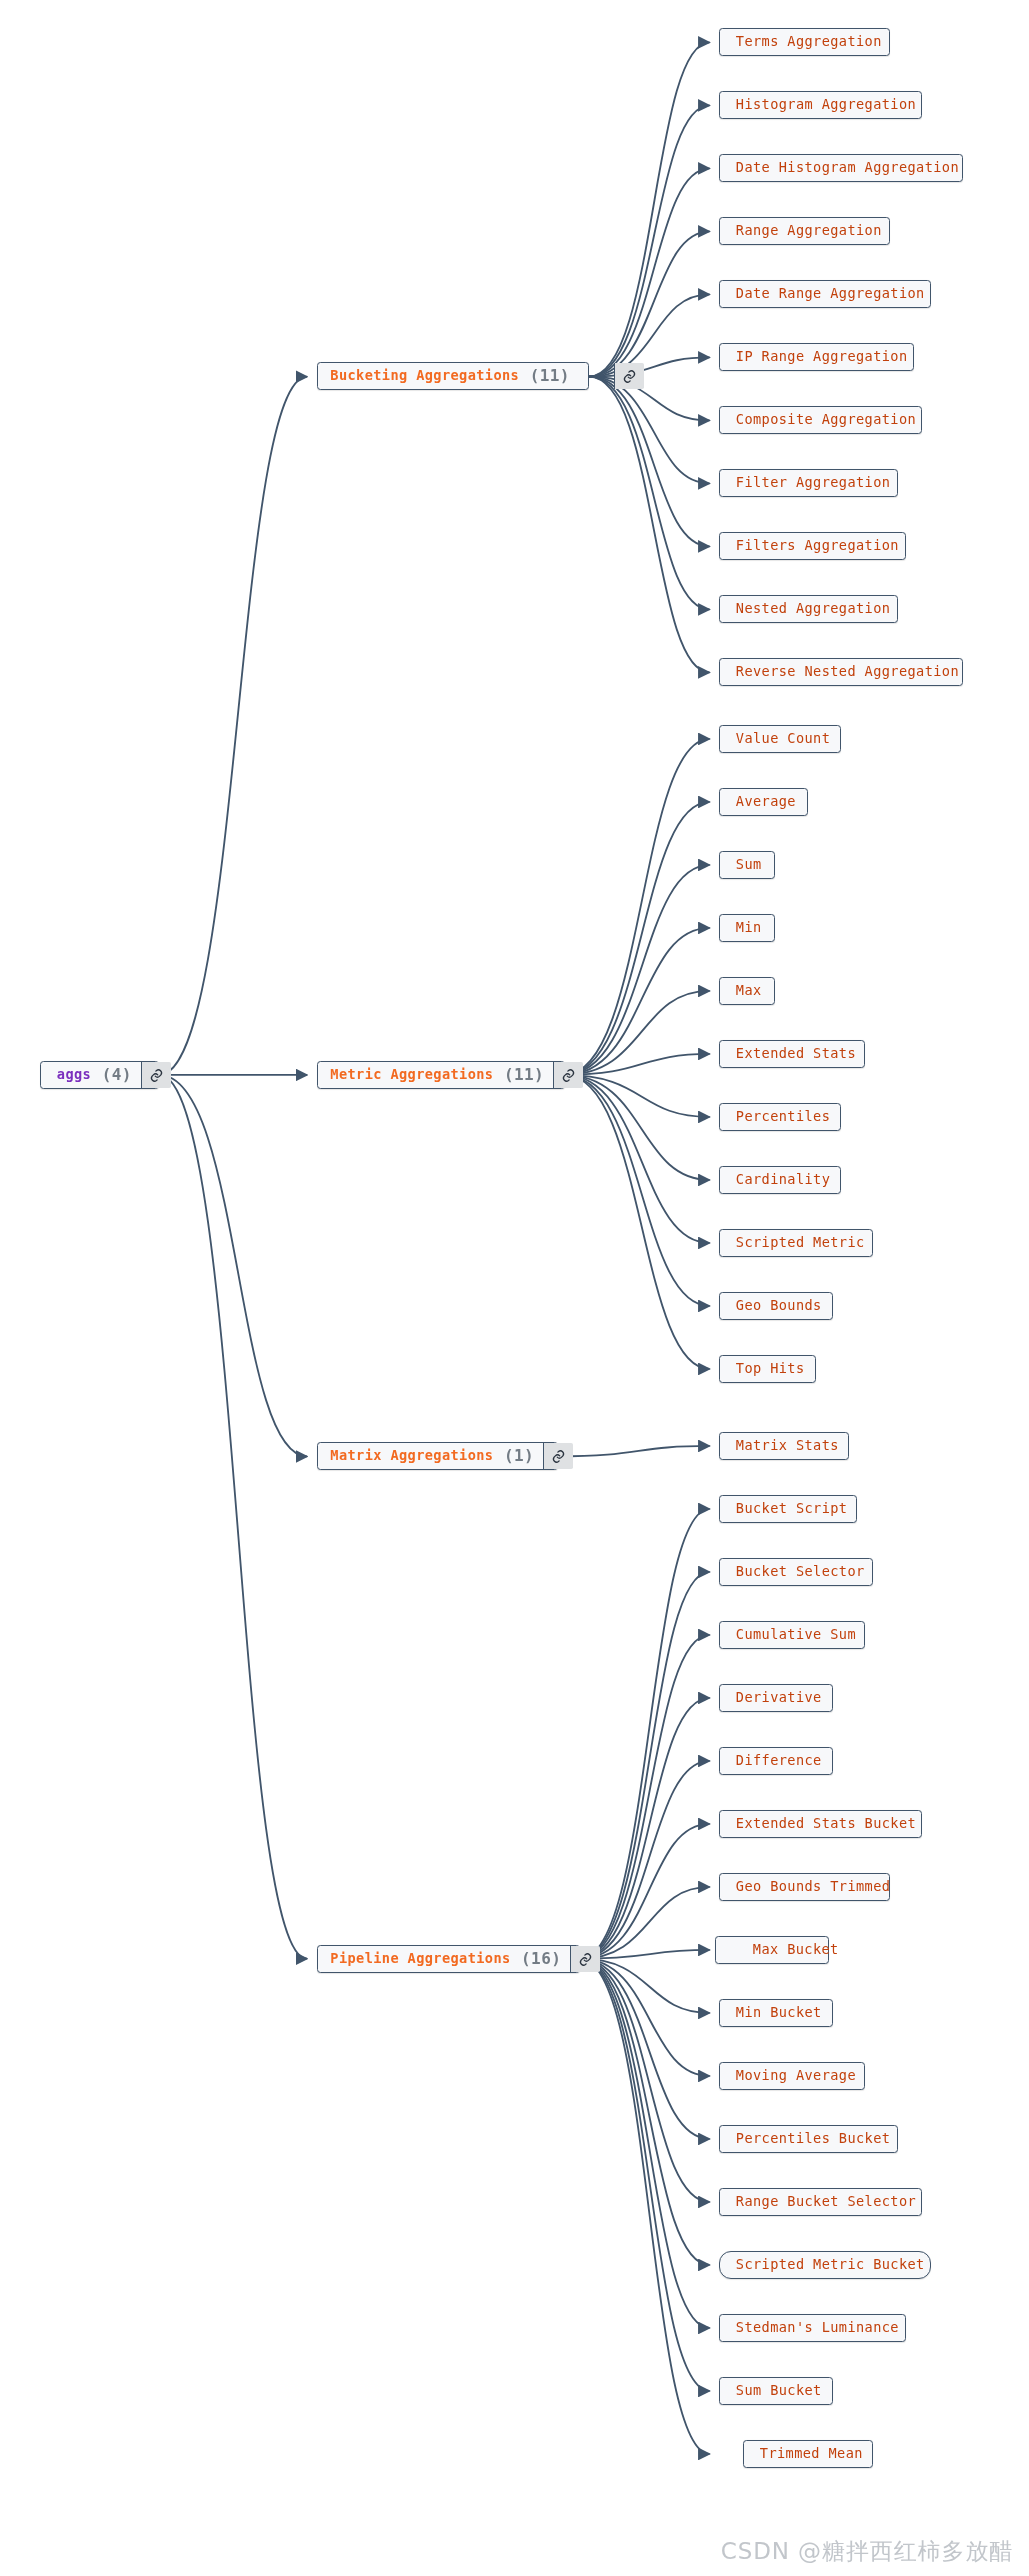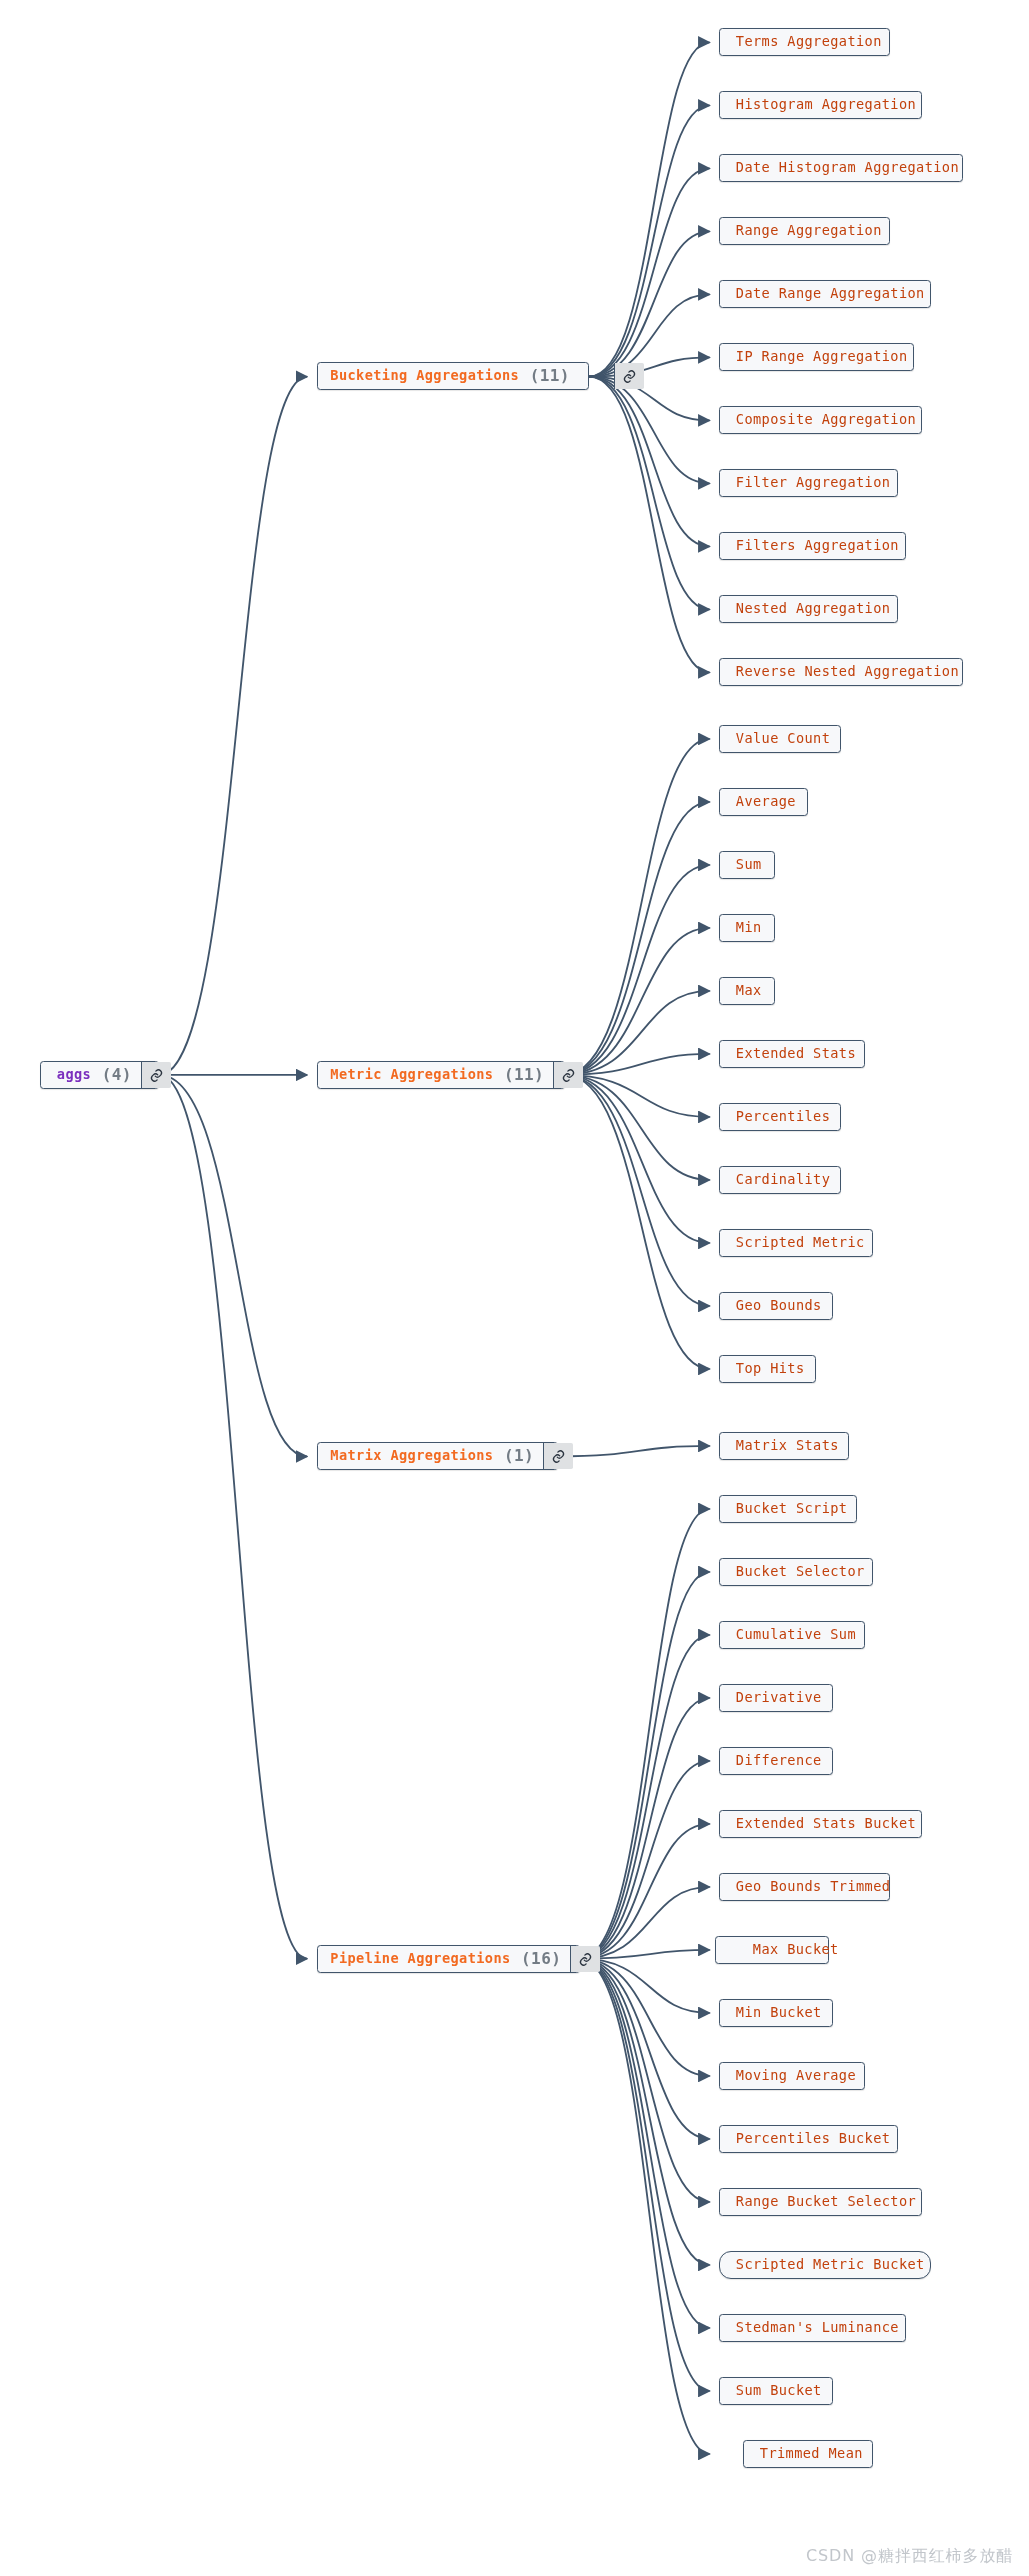--- a/index.html
+++ b/index.html
@@ -78,21 +78,21 @@
     border-left: 1.8px solid #41556b;
     background: #dfe1e3;
     border-radius: 0 1.8px 1.8px 0;
   }
   .linkcell svg { display: block; }
   .watermark {
     position: absolute;
     right: 15.8px;
     bottom: 8.8px;
     color: #c2c6cb;
-    font-size: 16px;
+    font-size: 23px;
     font-family: "DejaVu Sans", "Liberation Sans", sans-serif;
     letter-spacing: 0.9px;
     white-space: nowrap;
   }
 </style>
 </head>
 <body>
 
 <div id="canvas">
   <svg id="edges" viewBox="0 0 1176 2943" xmlns="http://www.w3.org/2000/svg">

